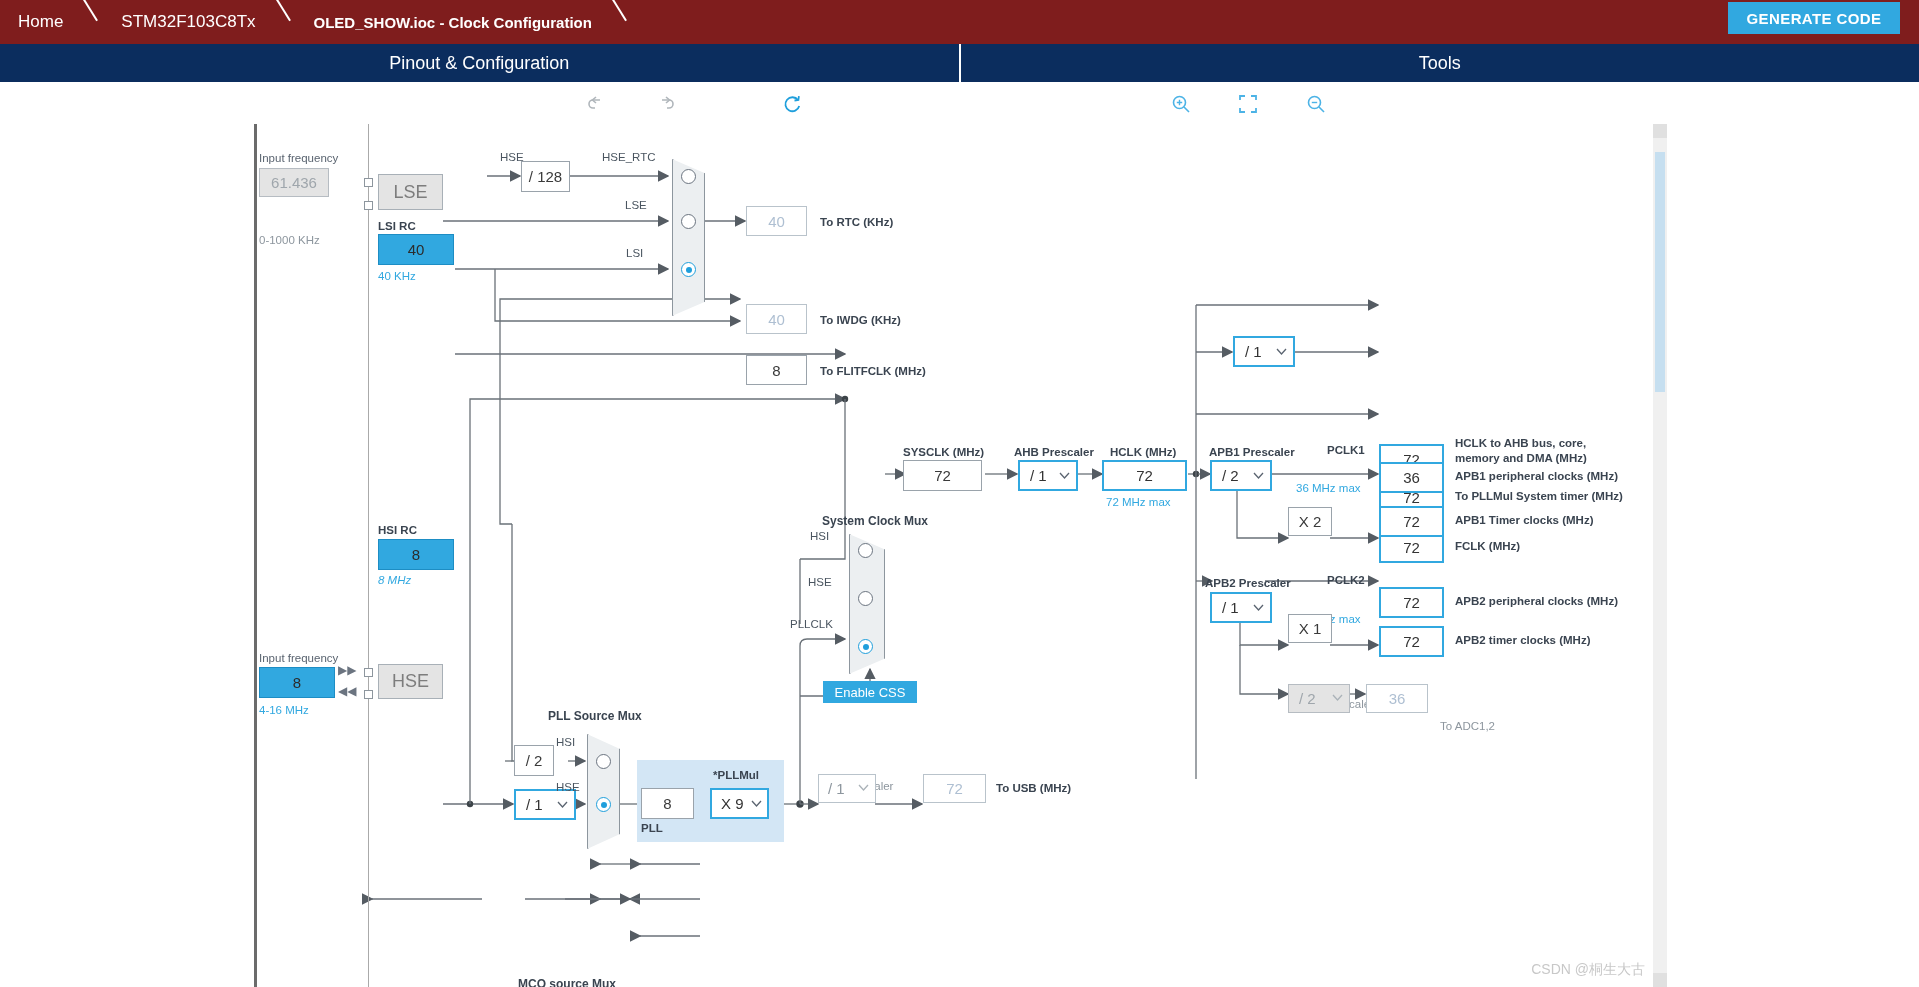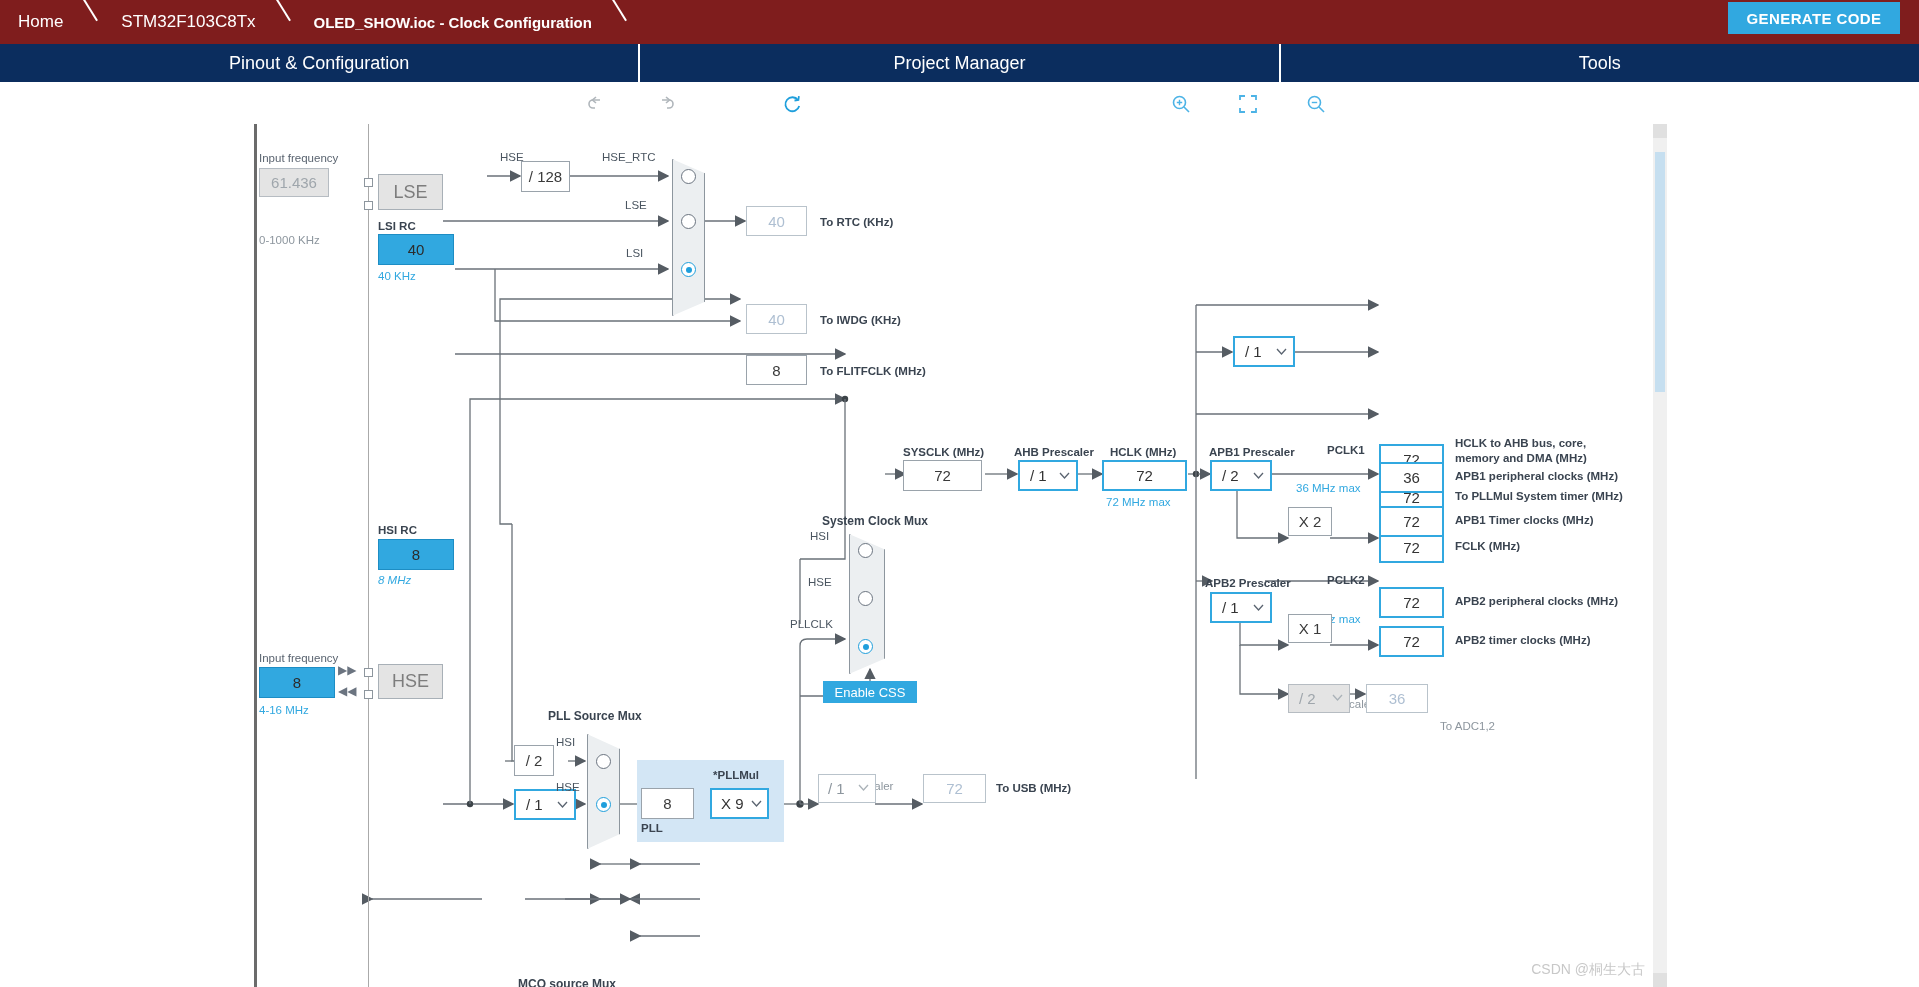--- a/index.html
+++ b/index.html
@@ -191,21 +191,20 @@
   <div class="chev"></div>
   <div class="crumb bold">
     <span>OLED_SHOW.ioc - Clock Configuration</span>
   </div>
   <div class="chev"></div>
   <button class="generate-code">GENERATE CODE</button>
 </div>
 
 <div class="tabs">
   <div class="tab">Pinout &amp; Configuration</div>
-  <div class="tab">Project Manager</div>
   <div class="tab">Tools</div>
 </div>
 
 <div class="toolbar">
   <div class="tb-icon" style="left:584px;">
     <svg width="20" height="20" viewBox="0 0 20 20">
         <path d="M13 6 H6 a4 4 0 0 0 0 8 h2" fill="none" stroke="#b0b6bb" stroke-width="1.6"></path>
         <path d="M9 3 L5.5 6 L9 9" fill="none" stroke="#b0b6bb" stroke-width="1.6"></path>
       </svg>
   </div>

